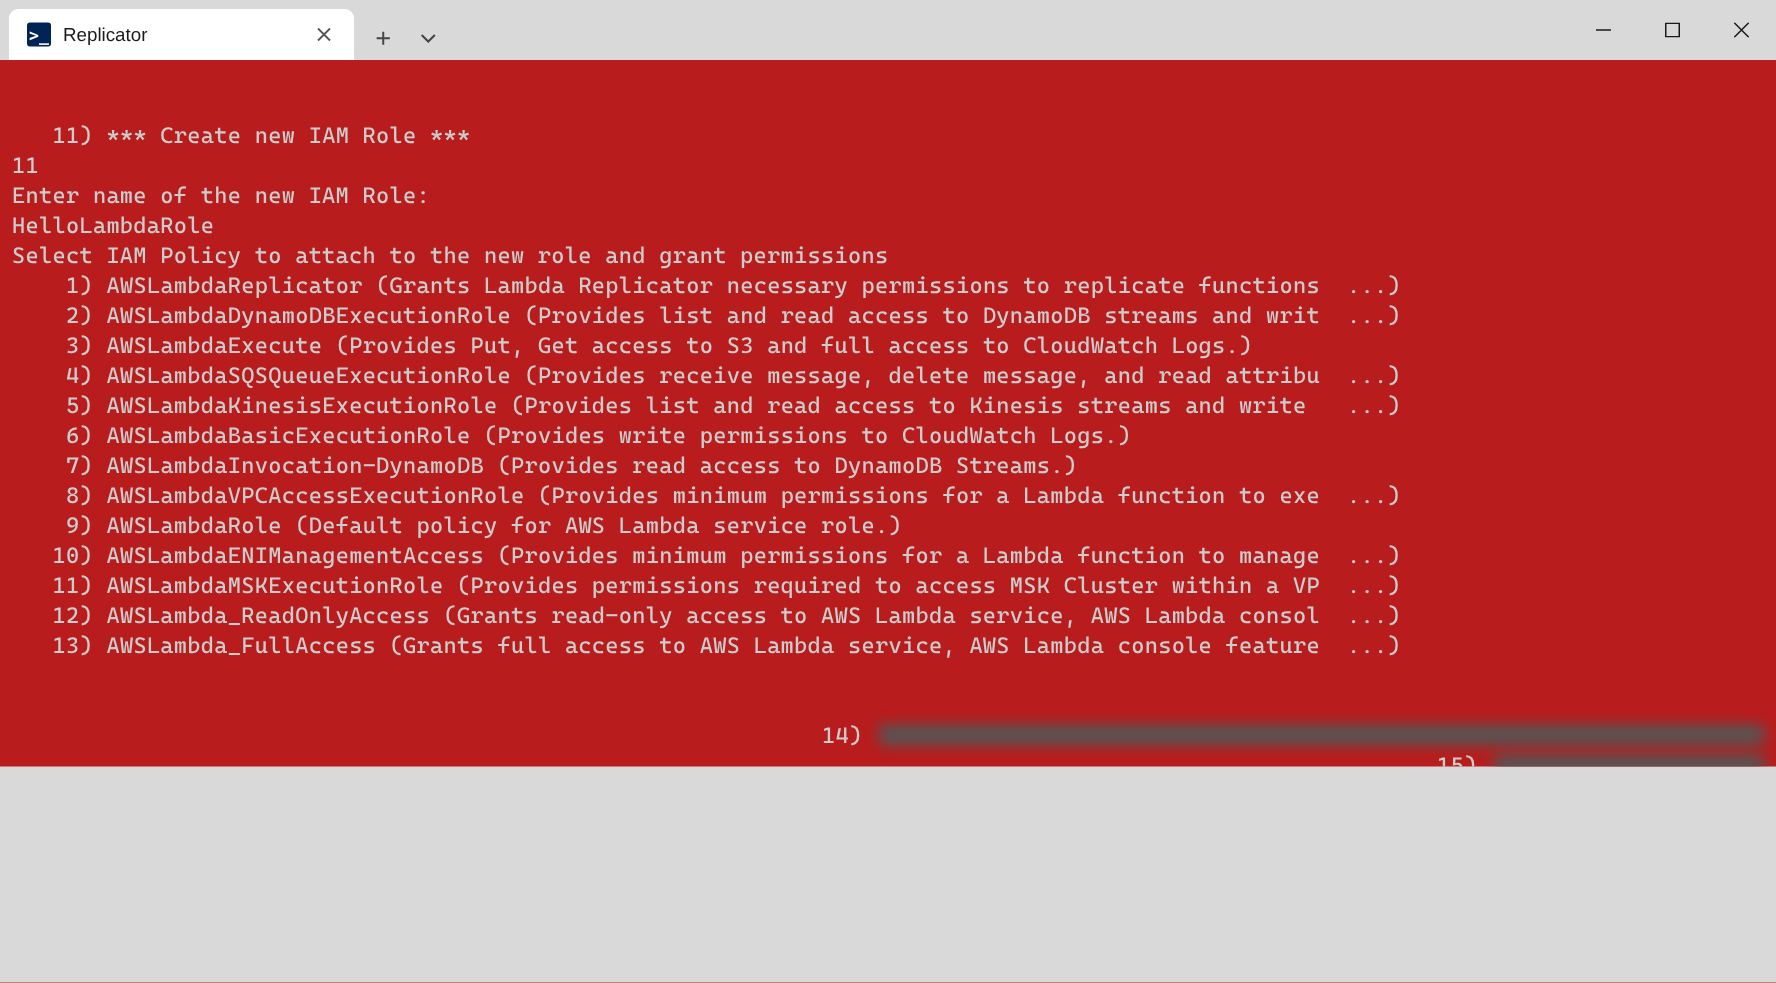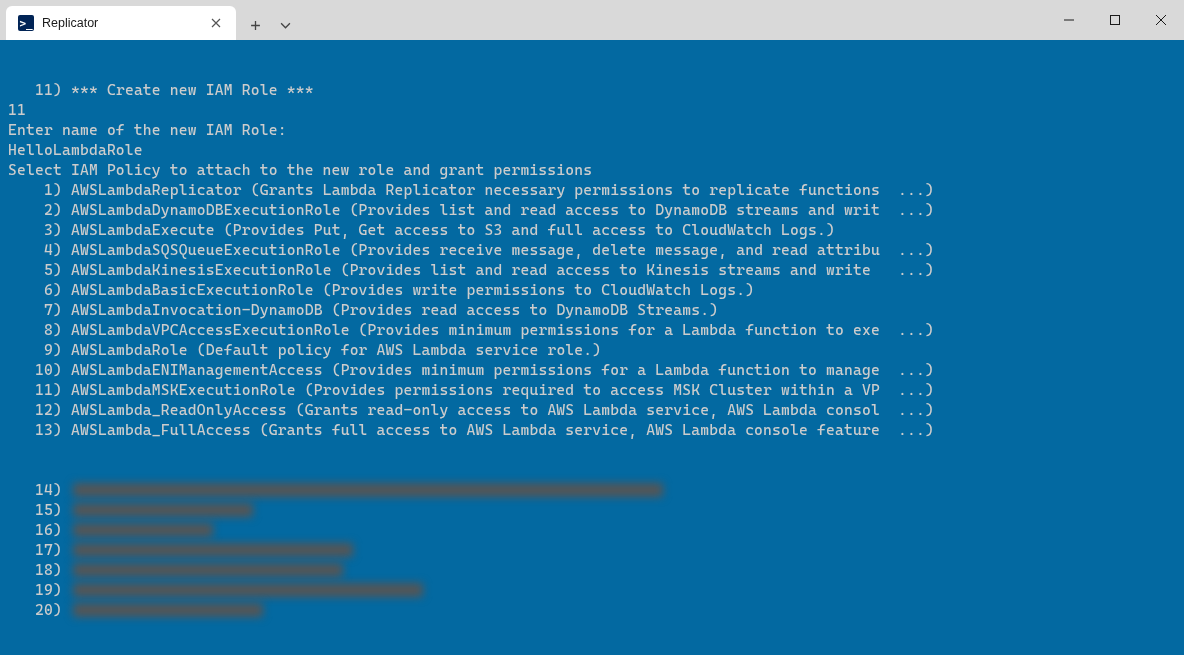--- a/index.html
+++ b/index.html
@@ -87,39 +87,40 @@
     .win-btn {
       width: 46px;
       height: 32px;
       display: flex;
       align-items: center;
       justify-content: center;
       color: #1a1a1a;
     }
     .win-btn svg { width: 10px; height: 10px; }
     .terminal {
-      background: #0369a1;
+      background: #b91c1c;
       color: #cccccc;
       font-family: "Cascadia Mono", Consolas, "Courier New", monospace;
       font-size: 15px;
       line-height: 20px;
       padding: 0 8px;
-      height: 615px;
+      height: 471px;
       overflow: hidden;
       white-space: pre;
       position: relative;
       letter-spacing: 0.2px;
     }
     .line { white-space: pre; }
     .indent3 { padding-left: 27px; }
     .indent4 { padding-left: 36px; }
     .blurred-line {
       display: flex;
       align-items: center;
       height: 20px;
+      justify-content: flex-end;
     }
     .blur-num {
       padding-left: 27px;
       color: #cccccc;
     }
     .blur-bar {
       display: inline-block;
       height: 14px;
       background: #555555;
       filter: blur(4.5px);

